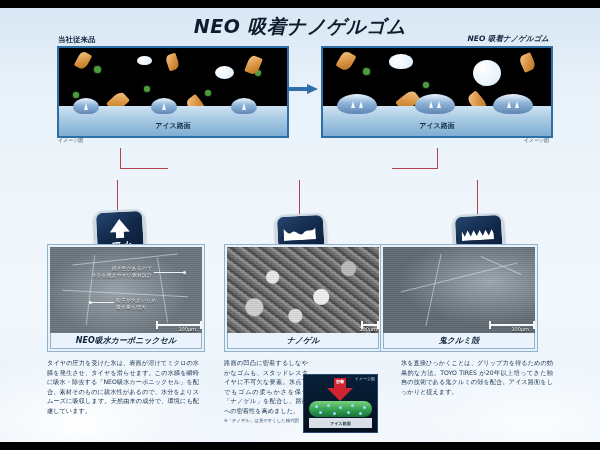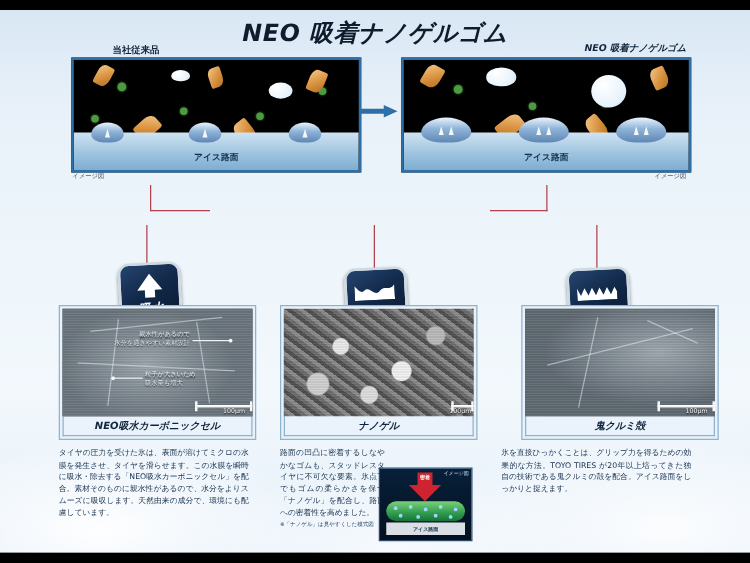--- a/index.html
+++ b/index.html
@@ -15,21 +15,21 @@
   .cloudC{position:absolute;left:150px;bottom:-50px;width:330px;height:120px;border-radius:50%;
     background:radial-gradient(ellipse at 50% 60%, rgba(255,255,255,.7), rgba(255,255,255,0) 70%);}
 
   .title{position:absolute;left:0;top:6px;width:600px;text-align:center;
     font-size:19px;font-style:italic;font-weight:bold;color:#0f1c2e;letter-spacing:.5px;}
 
   .panel{position:absolute;top:38px;height:88px;border:2px solid #2e6fa8;background:#000;overflow:hidden;}
   .panelL{left:57px;width:228px;}
   .panelR{left:321px;width:228px;}
   .panelLabel{position:absolute;font-size:7.5px;font-weight:bold;color:#11253c;}
-  .labL{left:58px;top:27px;margin-left:32px;}
+  .labL{left:58px;top:27px;}
   .labR{right:51px;top:26px;font-style:italic;}
   .imgnote{position:absolute;font-size:5px;color:#3a4f66;}
   .nL{left:58px;top:129px;}
   .nR{right:51px;top:129px;}
 
   .ice{position:absolute;left:0;bottom:0;width:100%;height:30px;
     background:linear-gradient(180deg,#cfe3f2 0%,#9fc4e0 55%,#7fadd2 100%);}
   .iceLbl{position:absolute;bottom:5px;left:0;width:100%;text-align:center;font-size:7px;font-weight:bold;color:#13304c;}
   .dot{position:absolute;border-radius:50%;background:#4c9b3f;box-shadow:0 0 2px rgba(120,220,110,.6);}
   .wdrop{position:absolute;border-radius:50%;background:radial-gradient(circle at 35% 30%,#fff,#e8f3fb 65%,#cfe3f5);}
@@ -55,21 +55,21 @@
   .b2{left:276px;top:206px;}
   .b3{left:454px;top:206px;}
   .bIcoArrow{position:absolute;left:50%;top:7px;margin-left:-10px;width:0;height:0;
     border-left:10px solid transparent;border-right:10px solid transparent;border-bottom:13px solid #fff;}
   .bIcoArrowStem{position:absolute;left:50%;top:18px;margin-left:-4px;width:8px;height:8px;background:#fff;}
   .wave{position:absolute;left:6px;top:10px;width:32px;height:14px;}
 
   .mcard{position:absolute;top:236px;border:1px solid #8fb2cd;background:#e9f2fa;padding:2px;}
   .m1{left:47px;width:152px;}
   .m2{left:224px;width:152px;}
-  .m3{left:417px;width:152px;}
+  .m3{left:380px;width:152px;}
   .micro{position:relative;width:100%;height:86px;overflow:hidden;}
   .mi1{background:
      radial-gradient(ellipse 46% 52% at 44% 52%, #9aa4ab 0%, #7e8890 60%, #6b757d 100%),
      radial-gradient(ellipse 70% 70% at 20% 20%, #aeb7be, #6e7880 70%),
      linear-gradient(140deg,#89939b,#5e686f);}
   .mi2{background:
      radial-gradient(circle at 30% 35%, #e8e8e8 0 5%, transparent 6%),
      radial-gradient(circle at 62% 58%, #f0f0f0 0 7%, transparent 8%),
      radial-gradient(circle at 18% 70%, #cfcfcf 0 6%, transparent 7%),
      radial-gradient(circle at 80% 25%, #b9b9b9 0 5%, transparent 6%),

